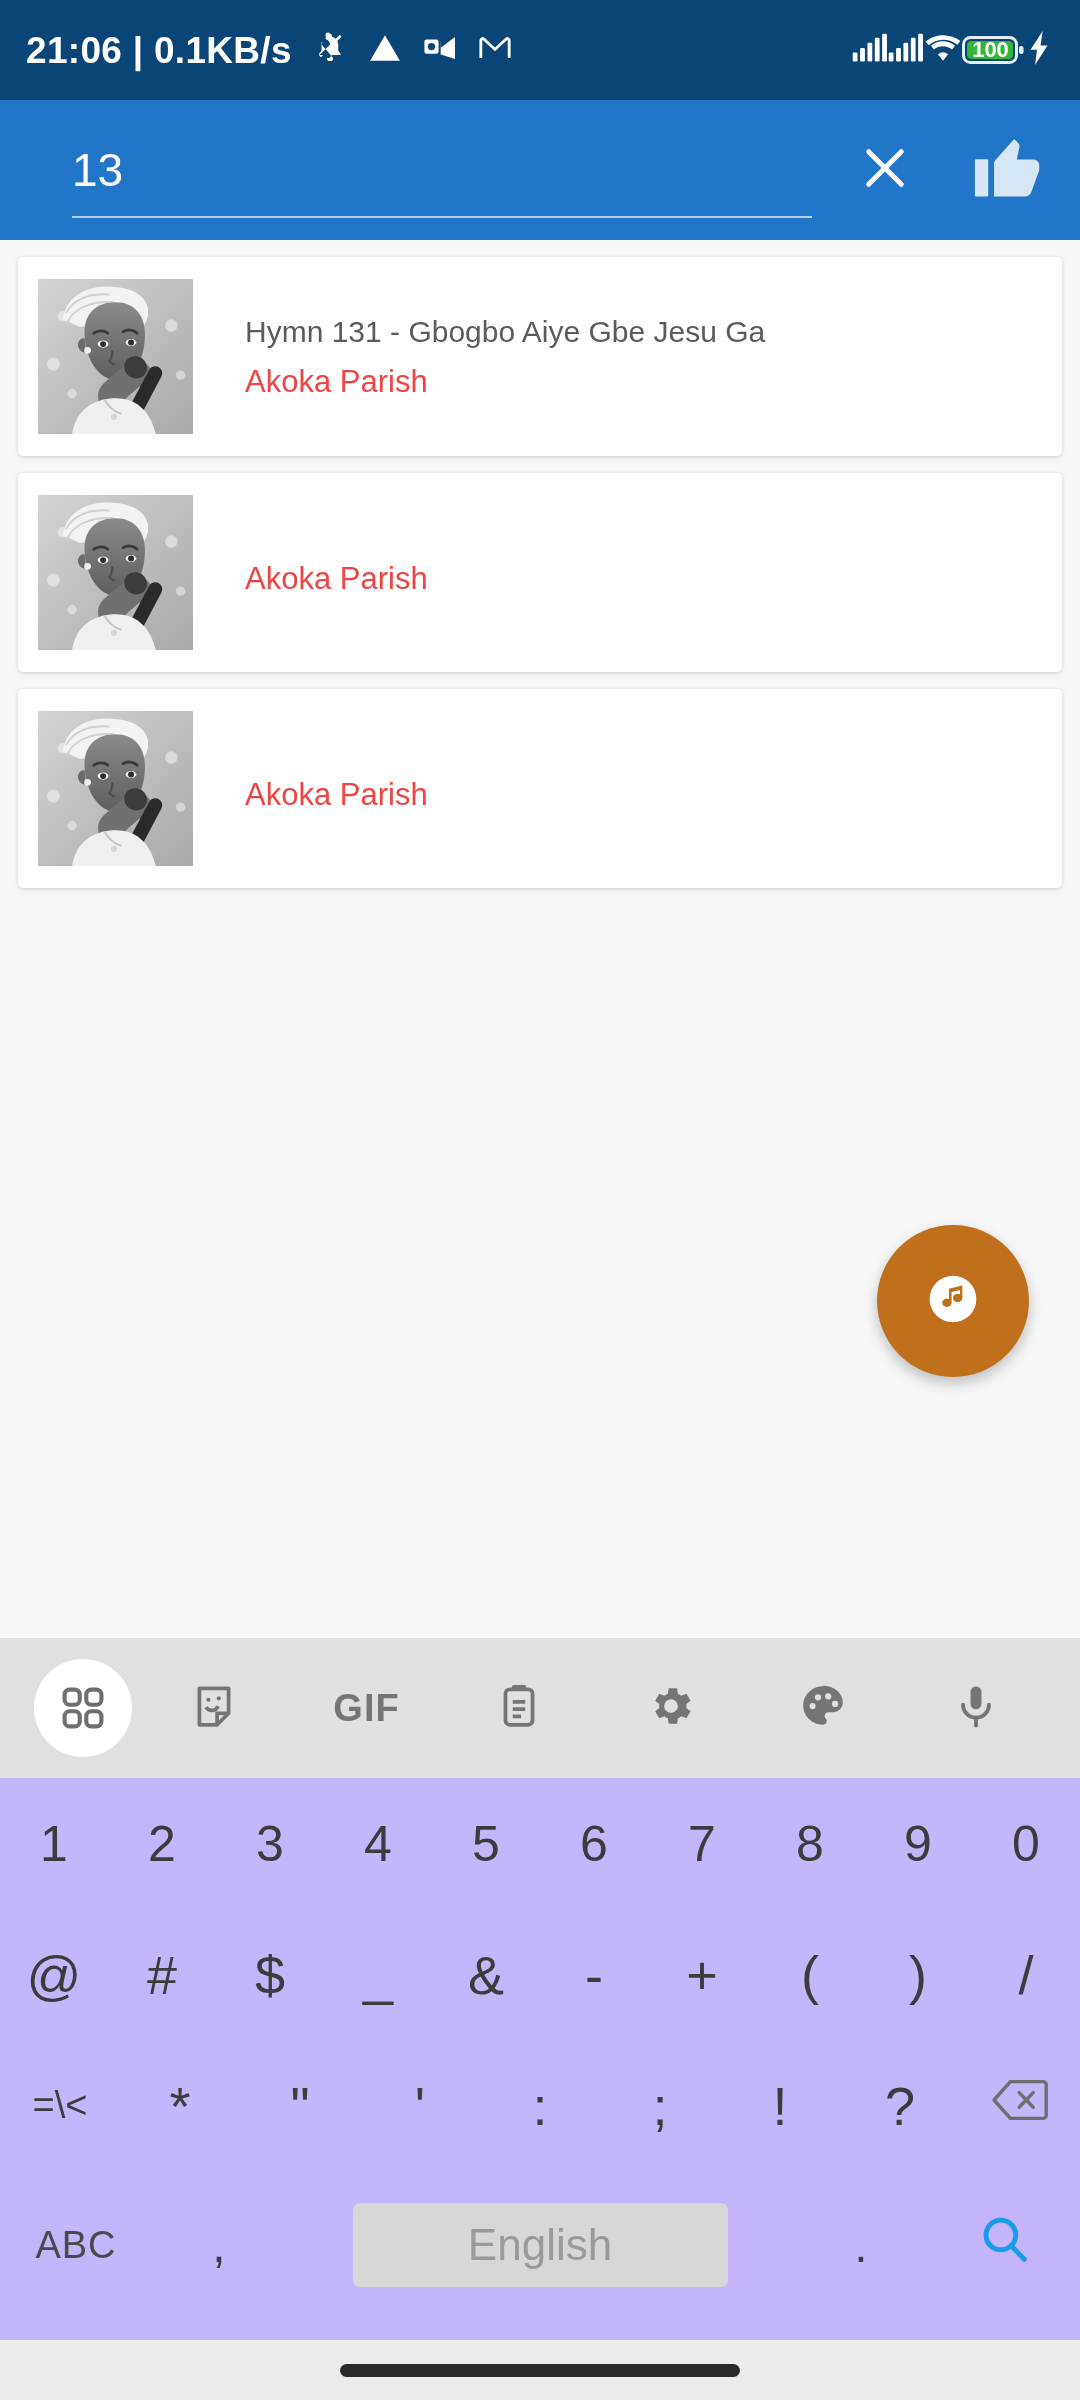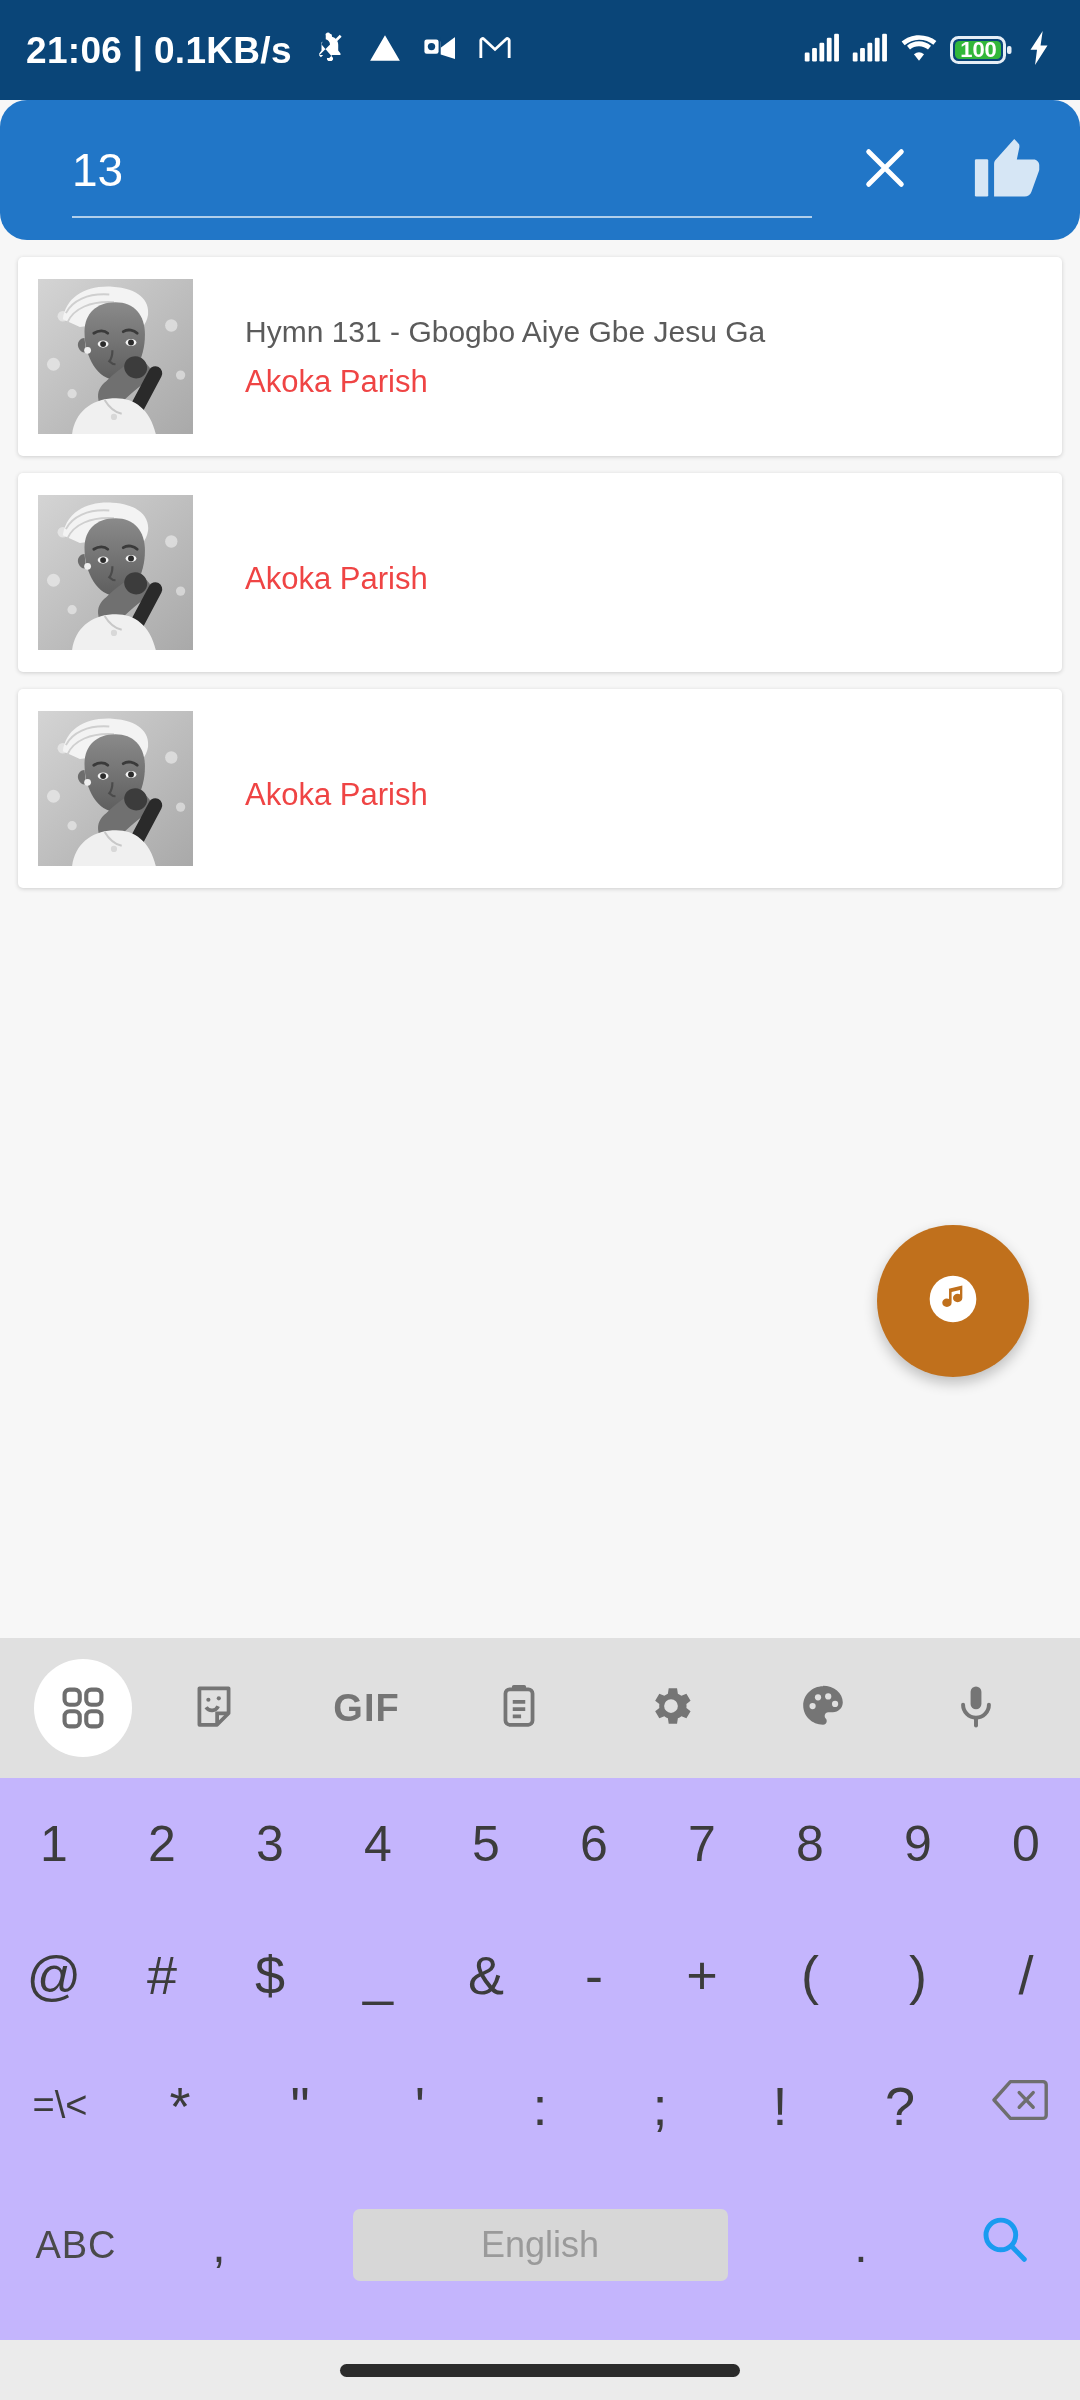--- a/index.html
+++ b/index.html
@@ -19,35 +19,35 @@
     display: flex; align-items: center;
     padding: 0 26px;
     color: #ffffff;
   }
   .sb-left { display: flex; align-items: center; gap: 21px; }
   .sb-clock {
     font-size: 37px; font-weight: bold; letter-spacing: 0.3px;
     white-space: nowrap; line-height: 1;
   }
   .sb-icon { display: block; }
-  .sb-right { margin-left: auto; display: flex; align-items: center; gap: 12px; }
+  .sb-right { margin-left: auto; display: flex; align-items: center; }
   .batt-wrap { position: relative; display: flex; align-items: center; }
   .batt-txt {
     position: absolute; left: 0; top: 0; width: 100%; height: 100%;
     display: flex; align-items: center; justify-content: center;
     font-size: 22px; font-weight: bold; color: #ffffff;
     padding-right: 5px;
   }
 
   
   .appbar {
     position: absolute; top: 100px; left: 0;
     width: 1080px; height: 140px;
     background: #2176c7;
-    display: flex; align-items: center; border-radius: 27px;
+    display: flex; align-items: center;
   }
   .search-field {
     position: relative;
     margin-left: 72px;
     flex: 1;
     height: 100%;
     display: flex; align-items: center;
   }
   .search-value {
     font-size: 46px; color: #ffffff; line-height: 1;
@@ -157,24 +157,24 @@
   .kb-row.bottom { height: 148px; align-items: center; gap: 7px; }
   .key.abc { flex: 0 0 152px; font-size: 38px; color: #4a4a4a; letter-spacing: 1px; }
   .key.comma { flex: 0 0 120px; font-size: 48px; }
   .key.numgrid { flex: 0 0 152px; }
   .numgrid-box {
     font-size: 32px; line-height: 1.08; text-align: center; color: #3c3c3c;
     letter-spacing: 3px;
   }
   .key.space { flex: 1 1 auto; height: 100%; display: flex; align-items: center; justify-content: center; }
   .spacebar {
-    width: 375px; height: 72px; border-radius: 7px;
+    width: 375px; height: 84px; border-radius: 7px;
     background: #d7d7d7;
     display: flex; align-items: center; justify-content: center;
-    font-size: 36px; color: #9a9a9a;
+    font-size: 44px; color: #9a9a9a;
   }
   .key.period { flex: 0 0 120px; font-size: 48px; }
   .key.enter { flex: 0 0 152px; }
 
   
   .navbar {
     position: absolute; left: 0; bottom: 0;
     width: 1080px; height: 60px;
     background: #ebebeb;
     display: flex; align-items: center; justify-content: center;

